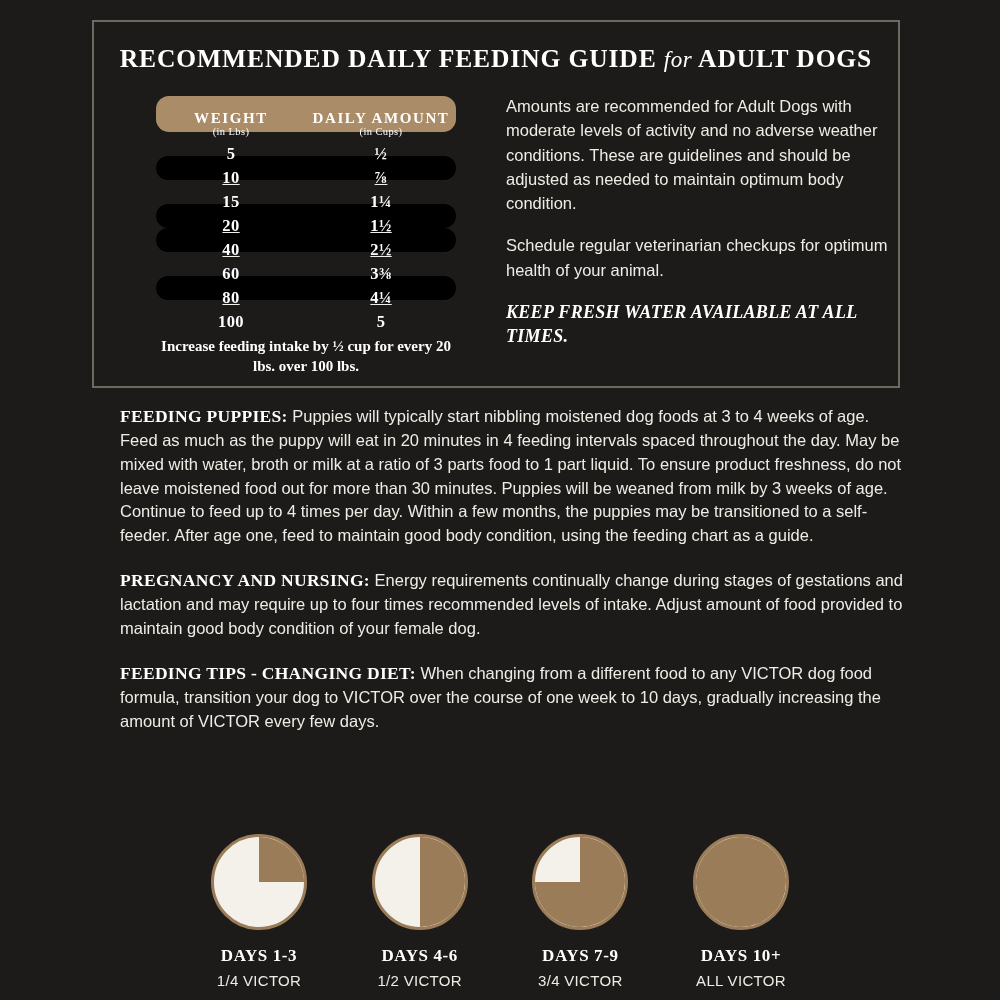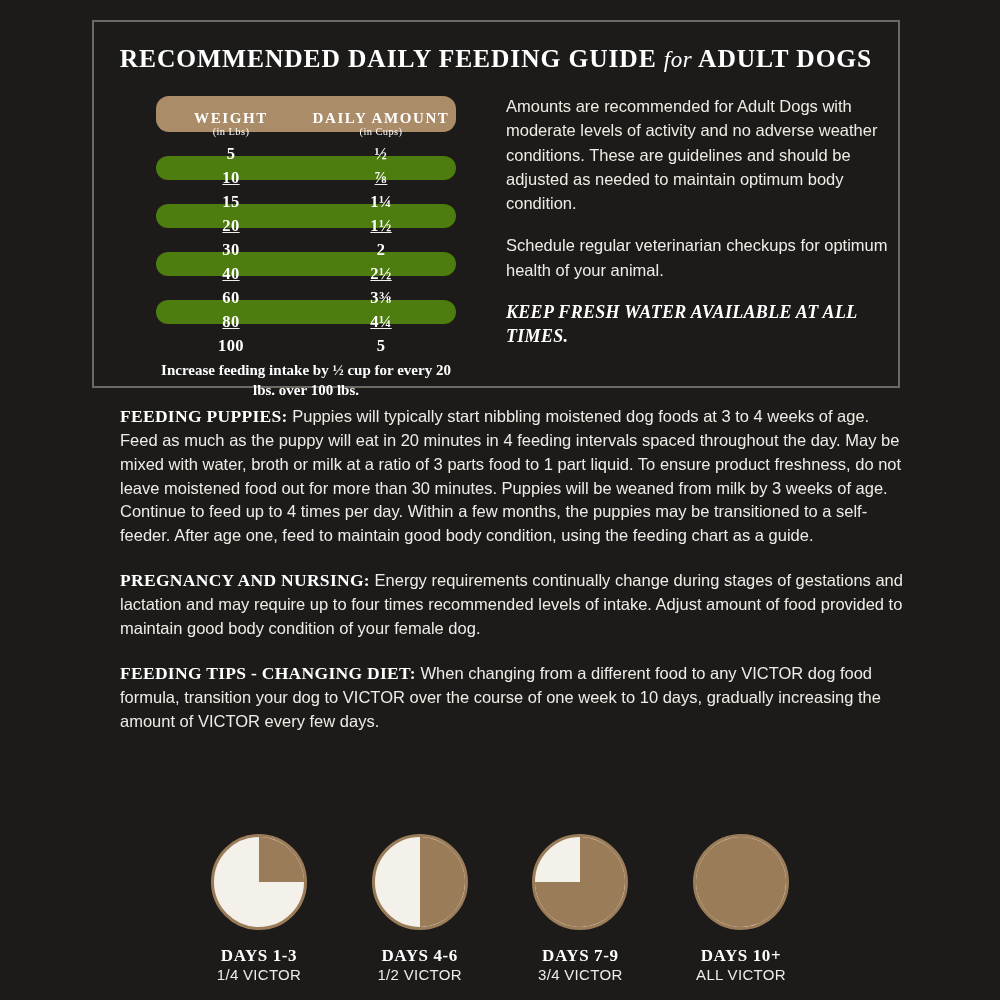--- a/index.html
+++ b/index.html
@@ -63,21 +63,21 @@
     top: 14px;
     width: 300px;
   }
   .feed-row {
     display: flex;
     align-items: center;
     height: 24px;
     box-sizing: border-box;
   }
   .feed-row.shaded {
-    background: #4d7c0f;
+    background: #000000;
     border-radius: 12px;
     text-decoration: underline;
   }
   .feed-row.head {
     background: #ab8c68;
     border-radius: 13px;
     height: 36px;
   }
   .col-weight, .col-amount {
     flex: 1 1 50%;
@@ -203,21 +203,21 @@
 
   .c-label {
     margin-top: 16px;
     font-family: "Liberation Serif", serif;
     font-weight: bold;
     font-size: 17px;
     letter-spacing: 0.6px;
     color: #ffffff;
   }
   .c-sub {
-    margin-top: 0;
+    margin-top: 6px;
     font-size: 15px;
     letter-spacing: 0.3px;
     color: #efece5;
   }
 </style>
 </head>
 <body>
 
 <div class="page">
 
@@ -251,24 +251,20 @@
           <div class="col-amount">⅞</div>
         </div>
         <div class="feed-row">
           <div class="col-weight">15</div>
           <div class="col-amount">1¼</div>
         </div>
         <div class="feed-row shaded">
           <div class="col-weight">20</div>
           <div class="col-amount">1½</div>
         </div>
-        <div class="feed-row">
-          <div class="col-weight">30</div>
-          <div class="col-amount">2</div>
-        </div>
         <div class="feed-row shaded">
           <div class="col-weight">40</div>
           <div class="col-amount">2½</div>
         </div>
         <div class="feed-row">
           <div class="col-weight">60</div>
           <div class="col-amount">3⅜</div>
         </div>
         <div class="feed-row shaded">
           <div class="col-weight">80</div>

